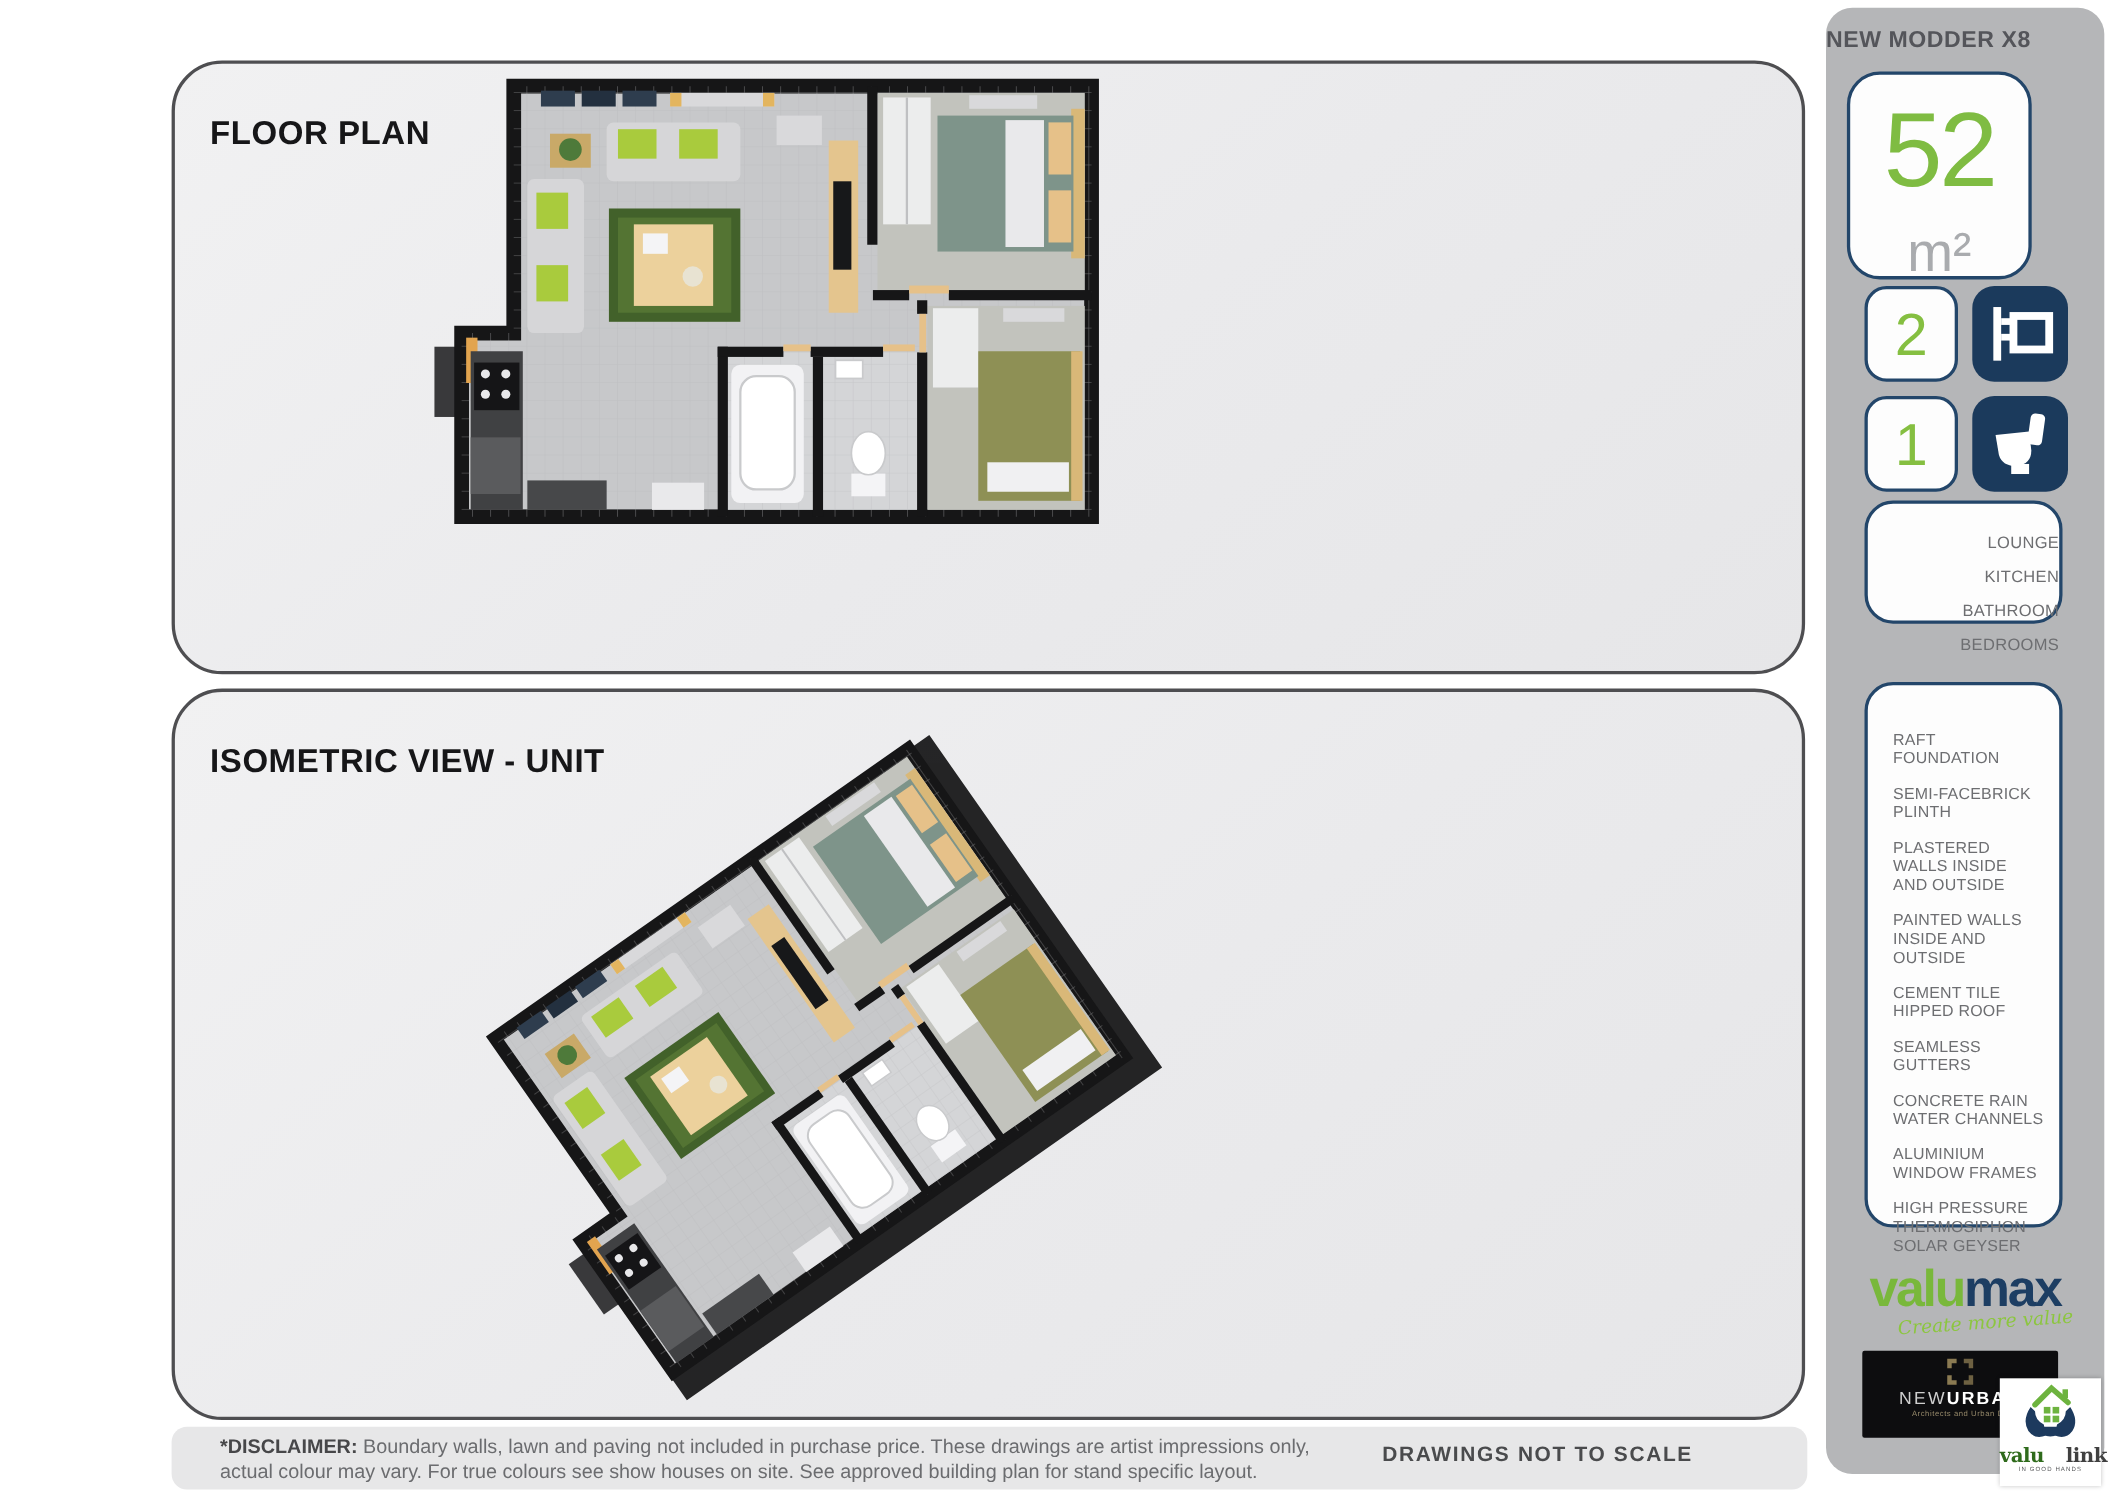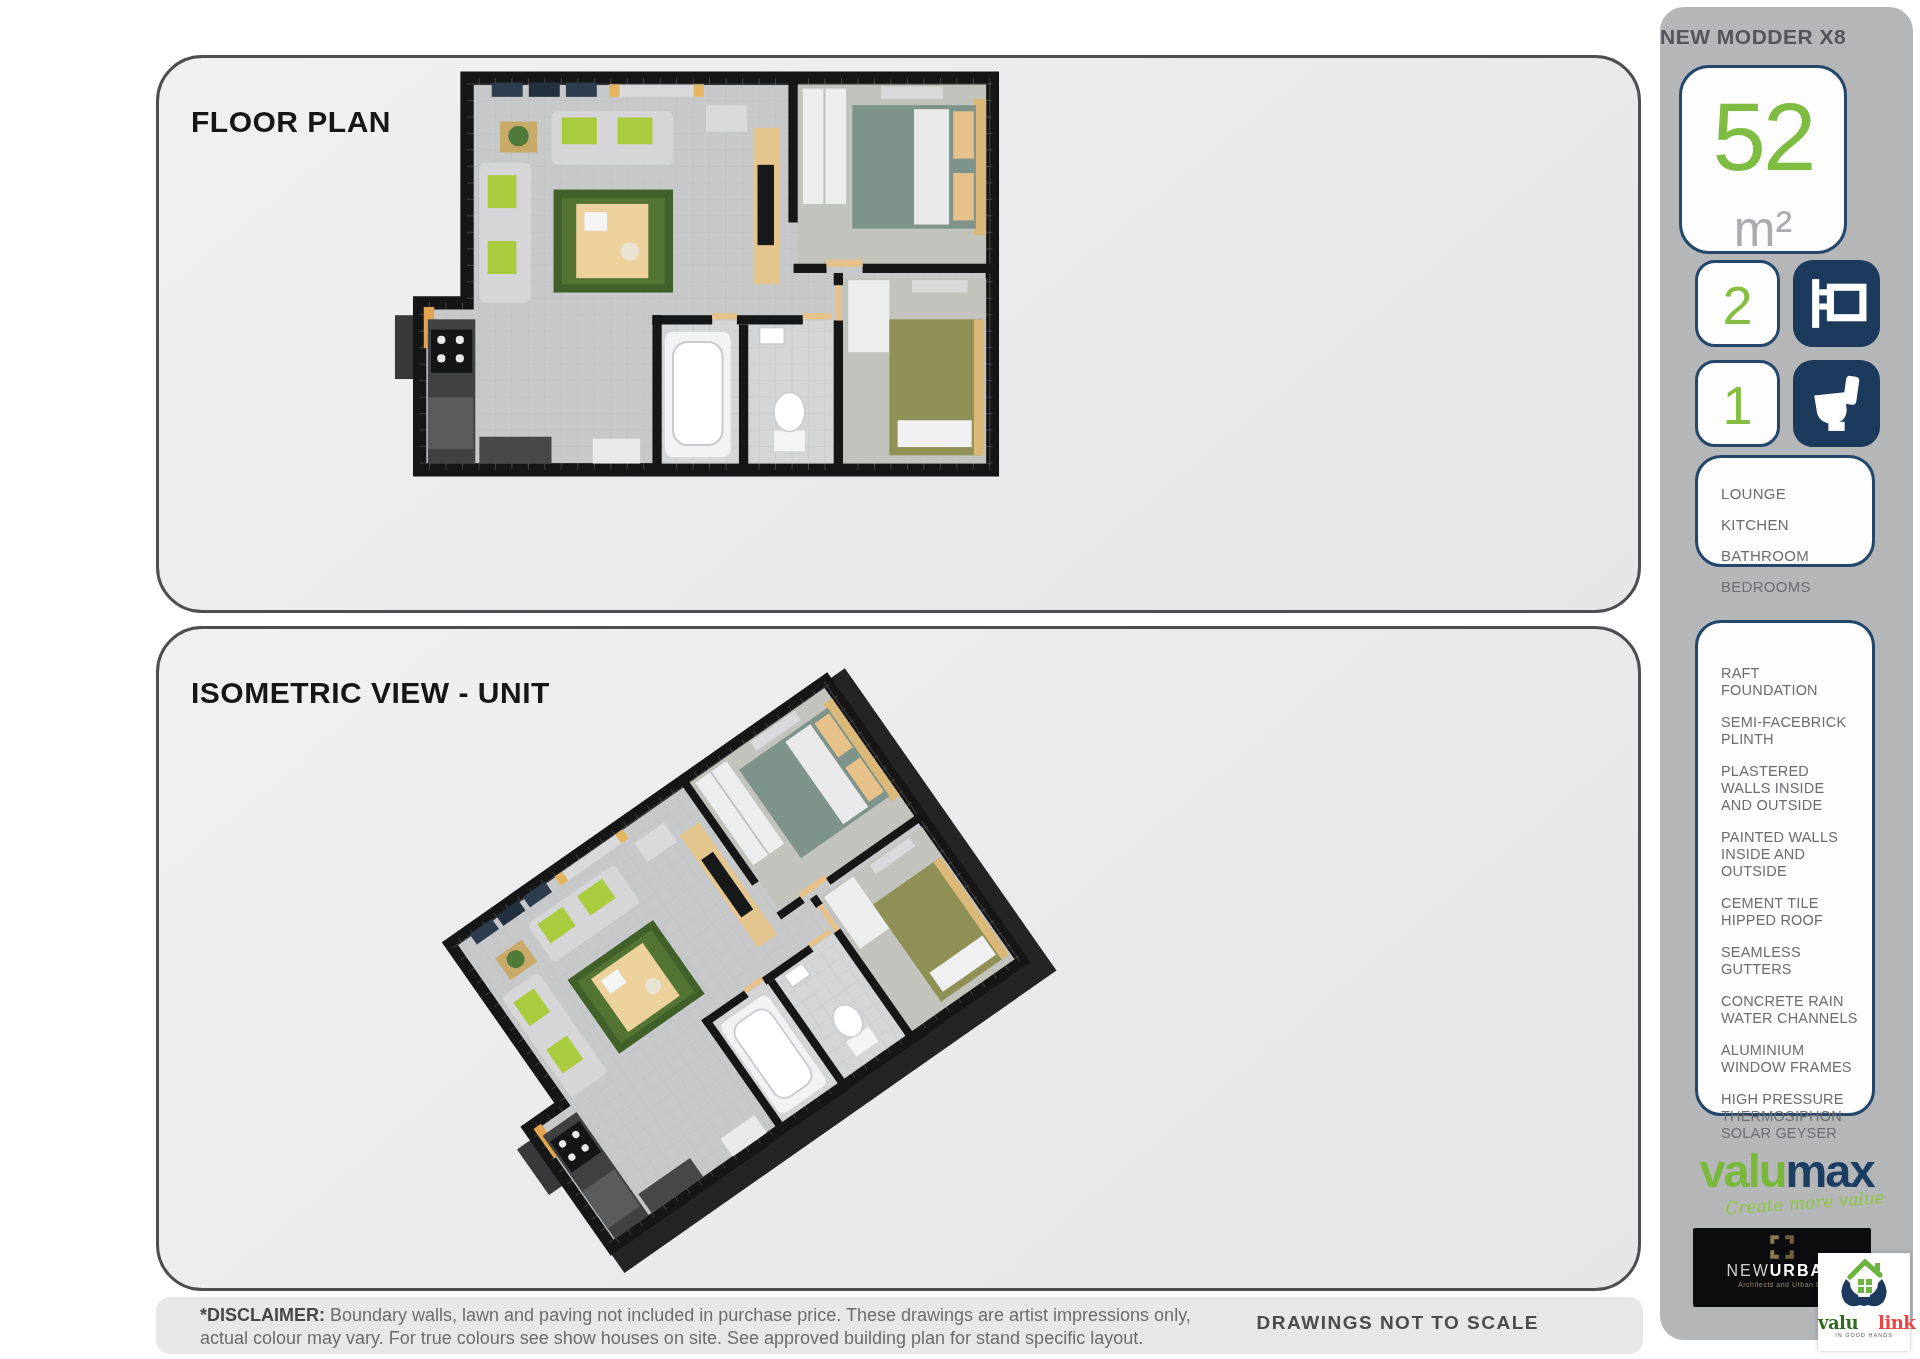--- a/index.html
+++ b/index.html
@@ -31,41 +31,41 @@
   #area-value{position:absolute;top:14px;width:100%;text-align:center;font-size:96px;color:#7fbc42;letter-spacing:-3px;}
   #area-unit{position:absolute;top:132px;width:100%;text-align:center;font-size:50px;color:#a9abae;}
   .count-box{border-radius:20px;width:85px;height:87px;left:35px;}
   #bed-count-box{top:253px;}
   #bath-count-box{top:353px;}
   .count-num{position:absolute;width:100%;text-align:center;top:11px;font-size:54px;color:#85bf41;}
   .icon-box{position:absolute;left:133px;width:87px;height:87px;background:#1b3a5c;border-radius:20px;}
   #bed-icon-box{top:253px;}
   #toilet-icon-box{top:353px;}
   .icon-box svg{position:absolute;left:11px;top:11px;}
-  #rooms-box{left:35px;top:448px;width:180px;height:112px;border-radius:26px;padding:27px 0 0 23px;}
+  #rooms-box{left:35px;top:448px;width:180px;height:112px;border-radius:26px;padding:27px 0 0 23px;text-align:right;}
   #rooms-box .item{font-size:15px;color:#6d6e71;margin-bottom:14px;letter-spacing:.3px;}
   #features-box{left:35px;top:613px;width:180px;height:496px;border-radius:26px;padding:42px 14px 12px 23px;}
   #features-box .item{font-size:14.5px;line-height:17px;color:#6d6e71;margin-bottom:15px;letter-spacing:.2px;}
 
   
   #valumax{position:absolute;left:0;top:1142px;width:100%;text-align:center;}
   #valumax .wordmark{font-size:47px;font-weight:bold;letter-spacing:-2px;line-height:44px;}
   #valumax .p1{color:#79b83b;} #valumax .p2{color:#1d3e63;}
   #valumax .tagline{display:block;margin:2px 28px 0 0;text-align:right;font-family:"DejaVu Serif",serif;
                     font-style:italic;font-size:17px;color:#8cc63f;transform:rotate(-4deg);}
   #newurban-box{position:absolute;left:33px;top:1221px;width:178px;height:79px;background:#0d0d0f;border-radius:2px;
                 text-align:center;overflow:hidden;}
   #newurban-box .nu-icon{margin-top:6px;}
   #newurban-box .nu-text{font-size:16px;letter-spacing:2px;line-height:14px;}
   #newurban-box .nu1{color:#cfcfcf;font-weight:normal;} #newurban-box .nu2{color:#ffffff;font-weight:bold;}
   #newurban-box .nu-sub{font-size:7px;color:#96896a;letter-spacing:.5px;margin-top:3px;}
   #valulink-box{position:absolute;left:158px;top:1246px;width:92px;height:98px;background:#ffffff;
                 box-shadow:0 0 4px rgba(0,0,0,.25);text-align:center;z-index:5;}
   #valulink-box .vl-word{font-family:"DejaVu Serif",serif;font-weight:bold;font-size:18px;letter-spacing:-.5px;line-height:16px;}
-  #valulink-box .vl1{color:#2f6b1c;} #valulink-box .vl2{color:#ef4444;margin-left:20px;}
+  #valulink-box .vl1{color:#2f6b1c;} #valulink-box .vl2{color:#404040;margin-left:20px;}
   #valulink-box .vl-tag{font-size:5.5px;color:#57585a;letter-spacing:1px;margin-top:1px;}
 </style>
 </head>
 <body>
 
 <svg width="0" height="0" style="position:absolute" aria-hidden="true">
   <defs>
     <pattern id="tiles" width="16" height="16" patternUnits="userSpaceOnUse">
       <path d="M16,0 V16 M0,16 H16" stroke="#b8b9bb" stroke-width="1" fill="none"></path>
     </pattern>

